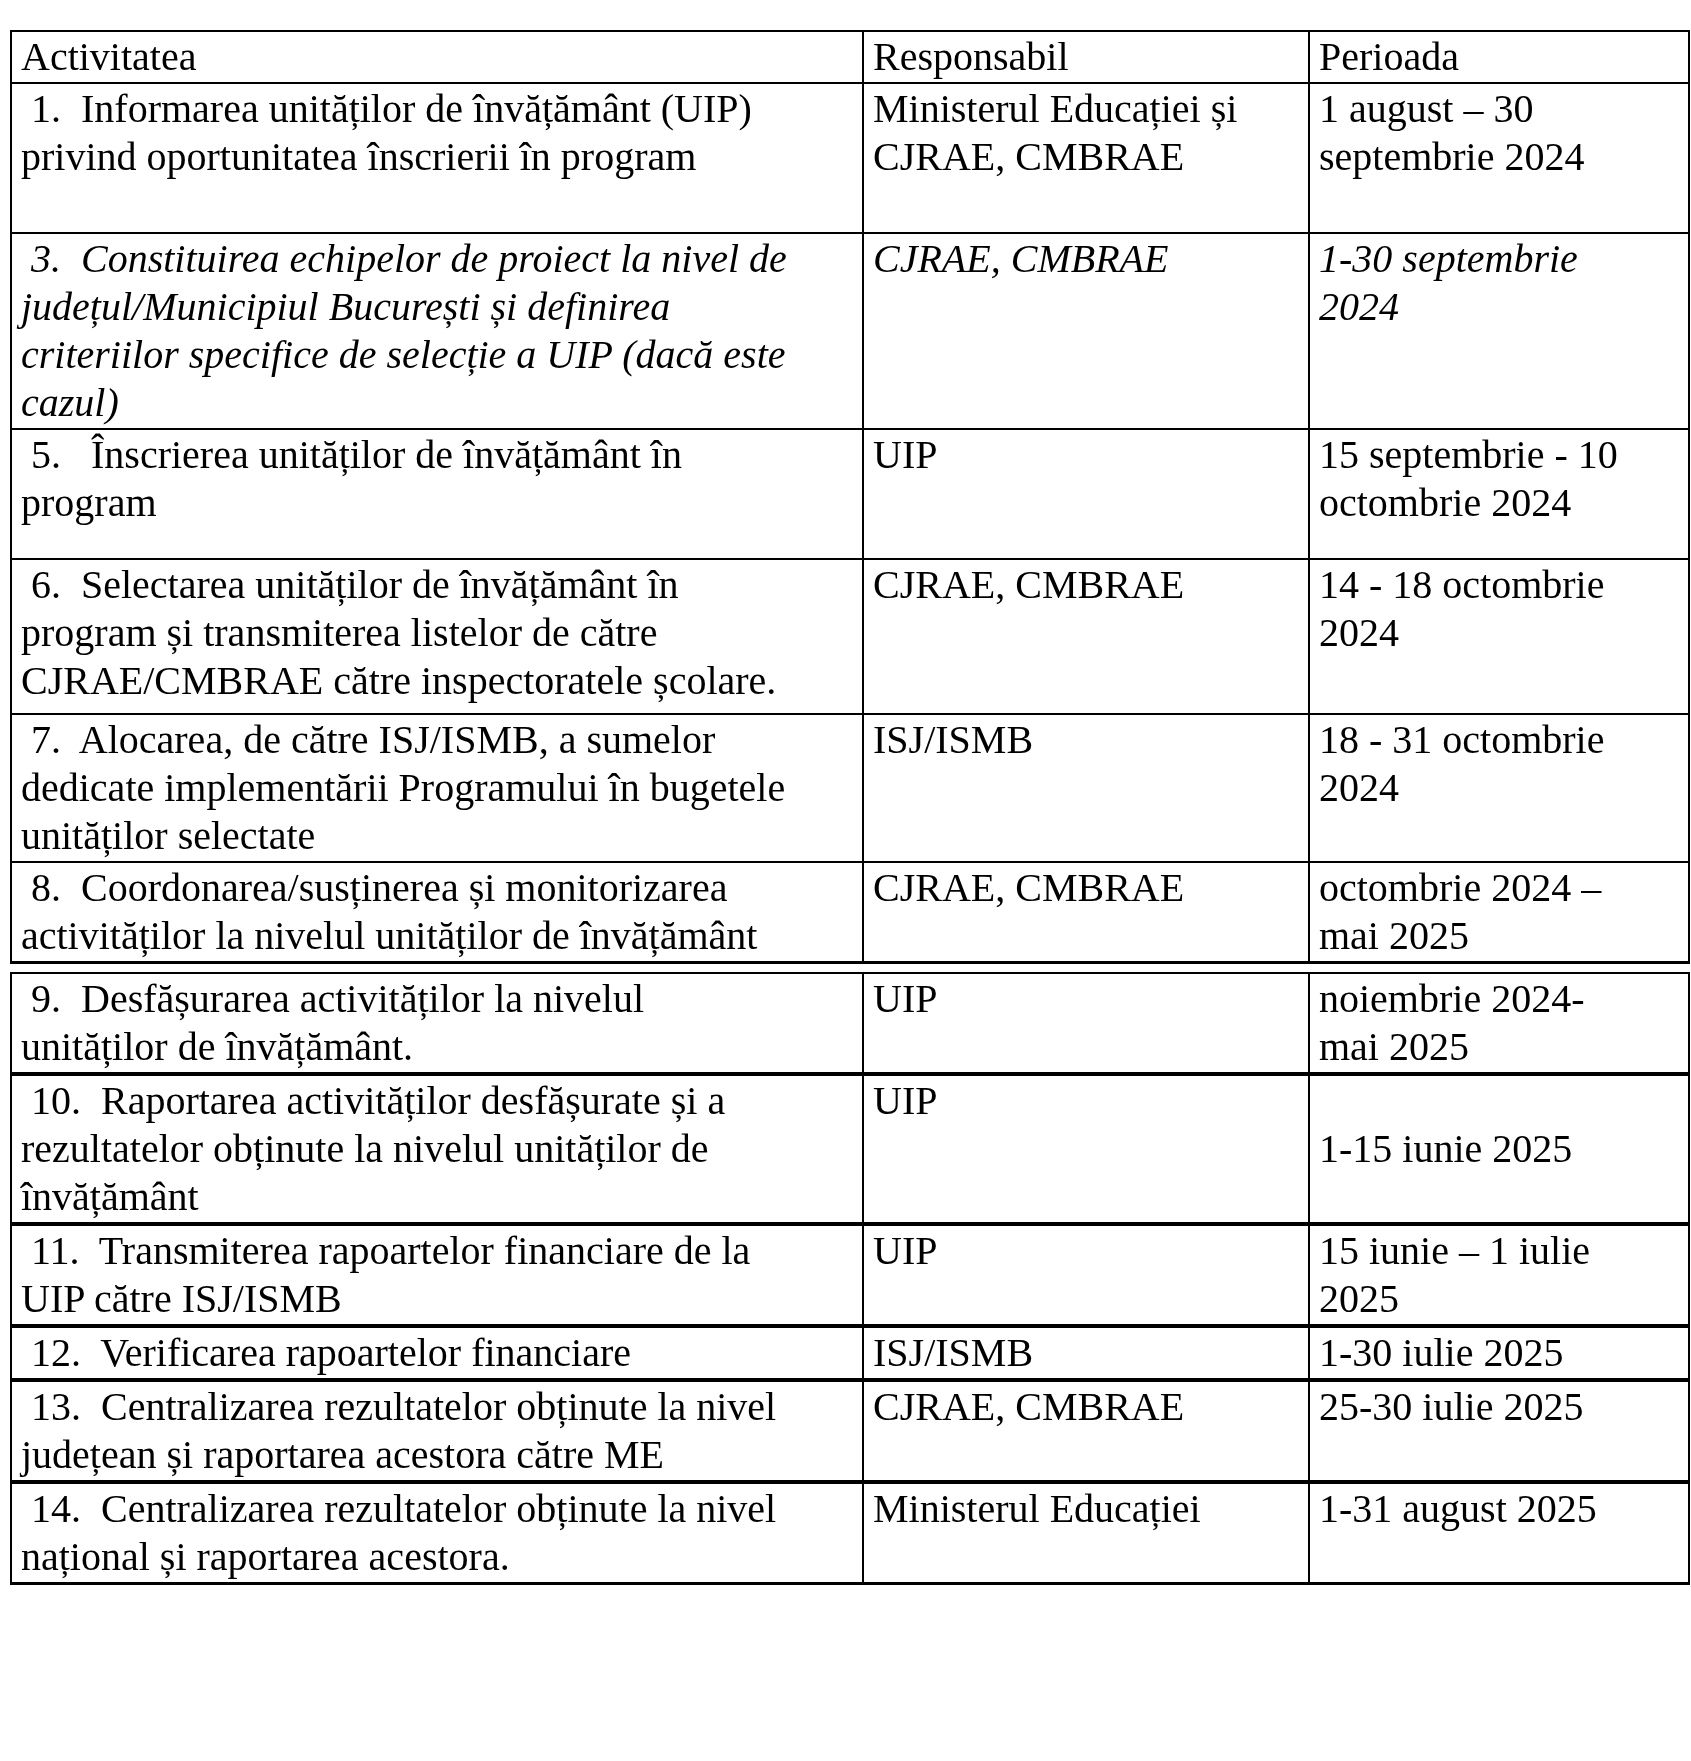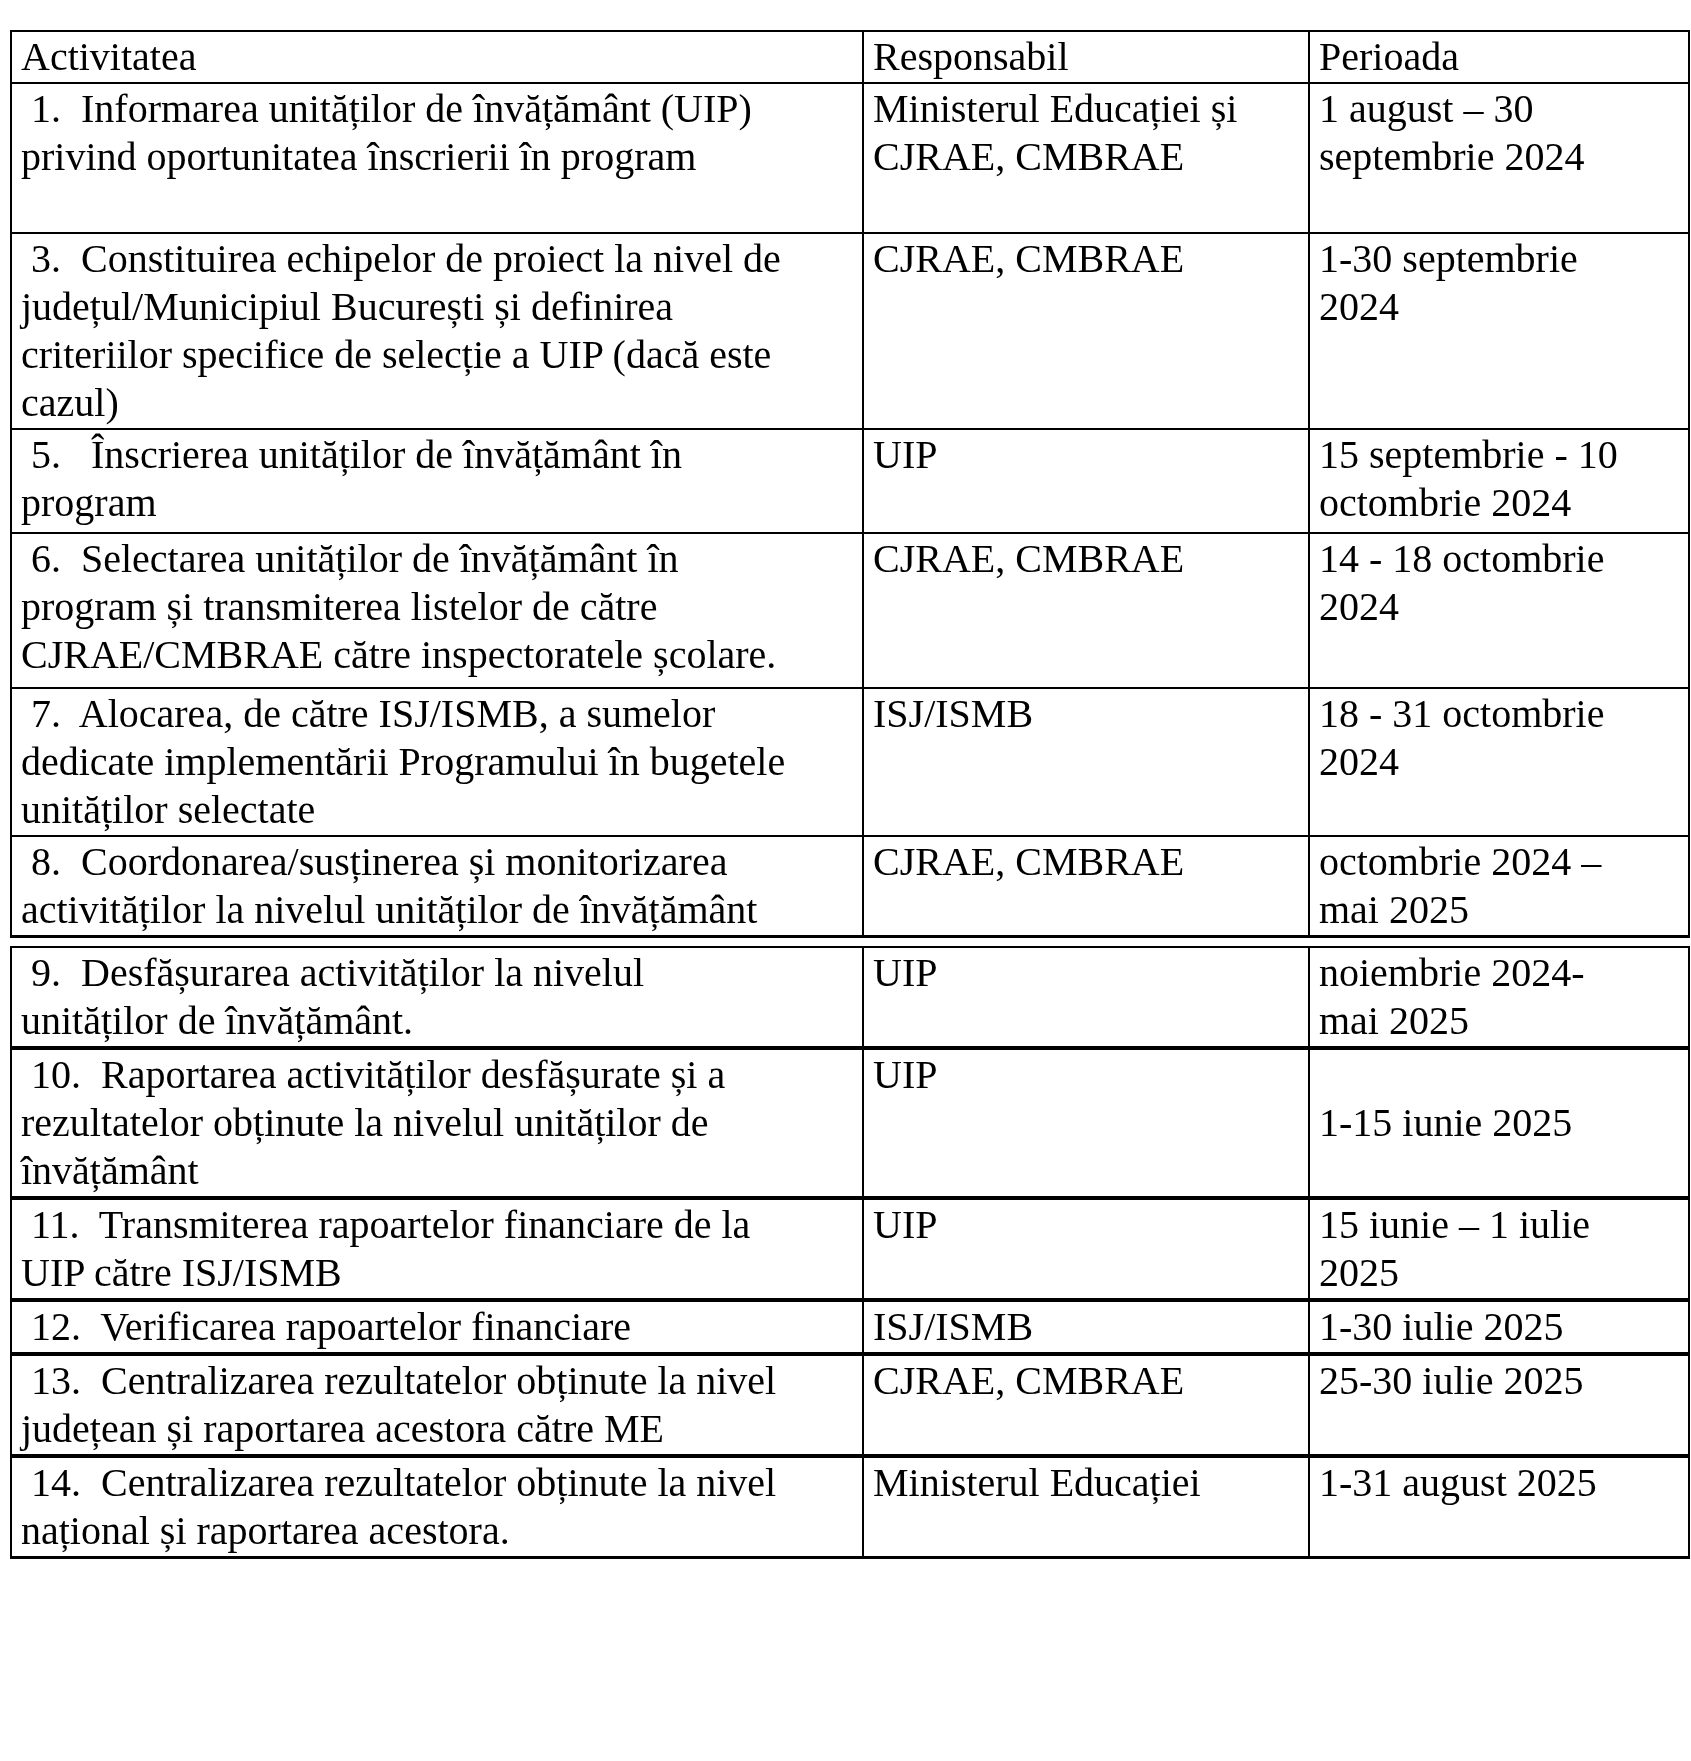--- a/index.html
+++ b/index.html
@@ -42,23 +42,23 @@
   table.t1 { border-bottom: 3px solid #000000; }
   
   table.t2 td { border-top-width: 4px; border-bottom-width: 4px; }
   table.t2 tr:first-child td { border-top-width: 2px; }
   table.t2 tr:last-child td  { border-bottom-width: 3px; }
   .gap { height: 8px; }
   
   tr.hdr  { height: 42px; }
   tr.r1  { height: 150px; }
   tr.r2  { height: 96px; }
-  tr.r3  { height: 151px; }
+  tr.r3  { height: 151px; font-style: italic; }
   tr.r4  { height: 137px; }
-  tr.r5  { height: 104px; }
+  tr.r5  { height: 130px; }
   tr.r6  { height: 155px; }
   tr.r7  { height: 142px; }
   tr.r8  { height: 95px; }
   tr.r9  { height: 86px; margin-left: 33px; }
   tr.r10 { height: 146px; }
   tr.r11 { height: 95px; }
   tr.r12 { height: 50px; }
   tr.r13 { height: 96px; }
   tr.r14 { height: 98px; }
 </style>

